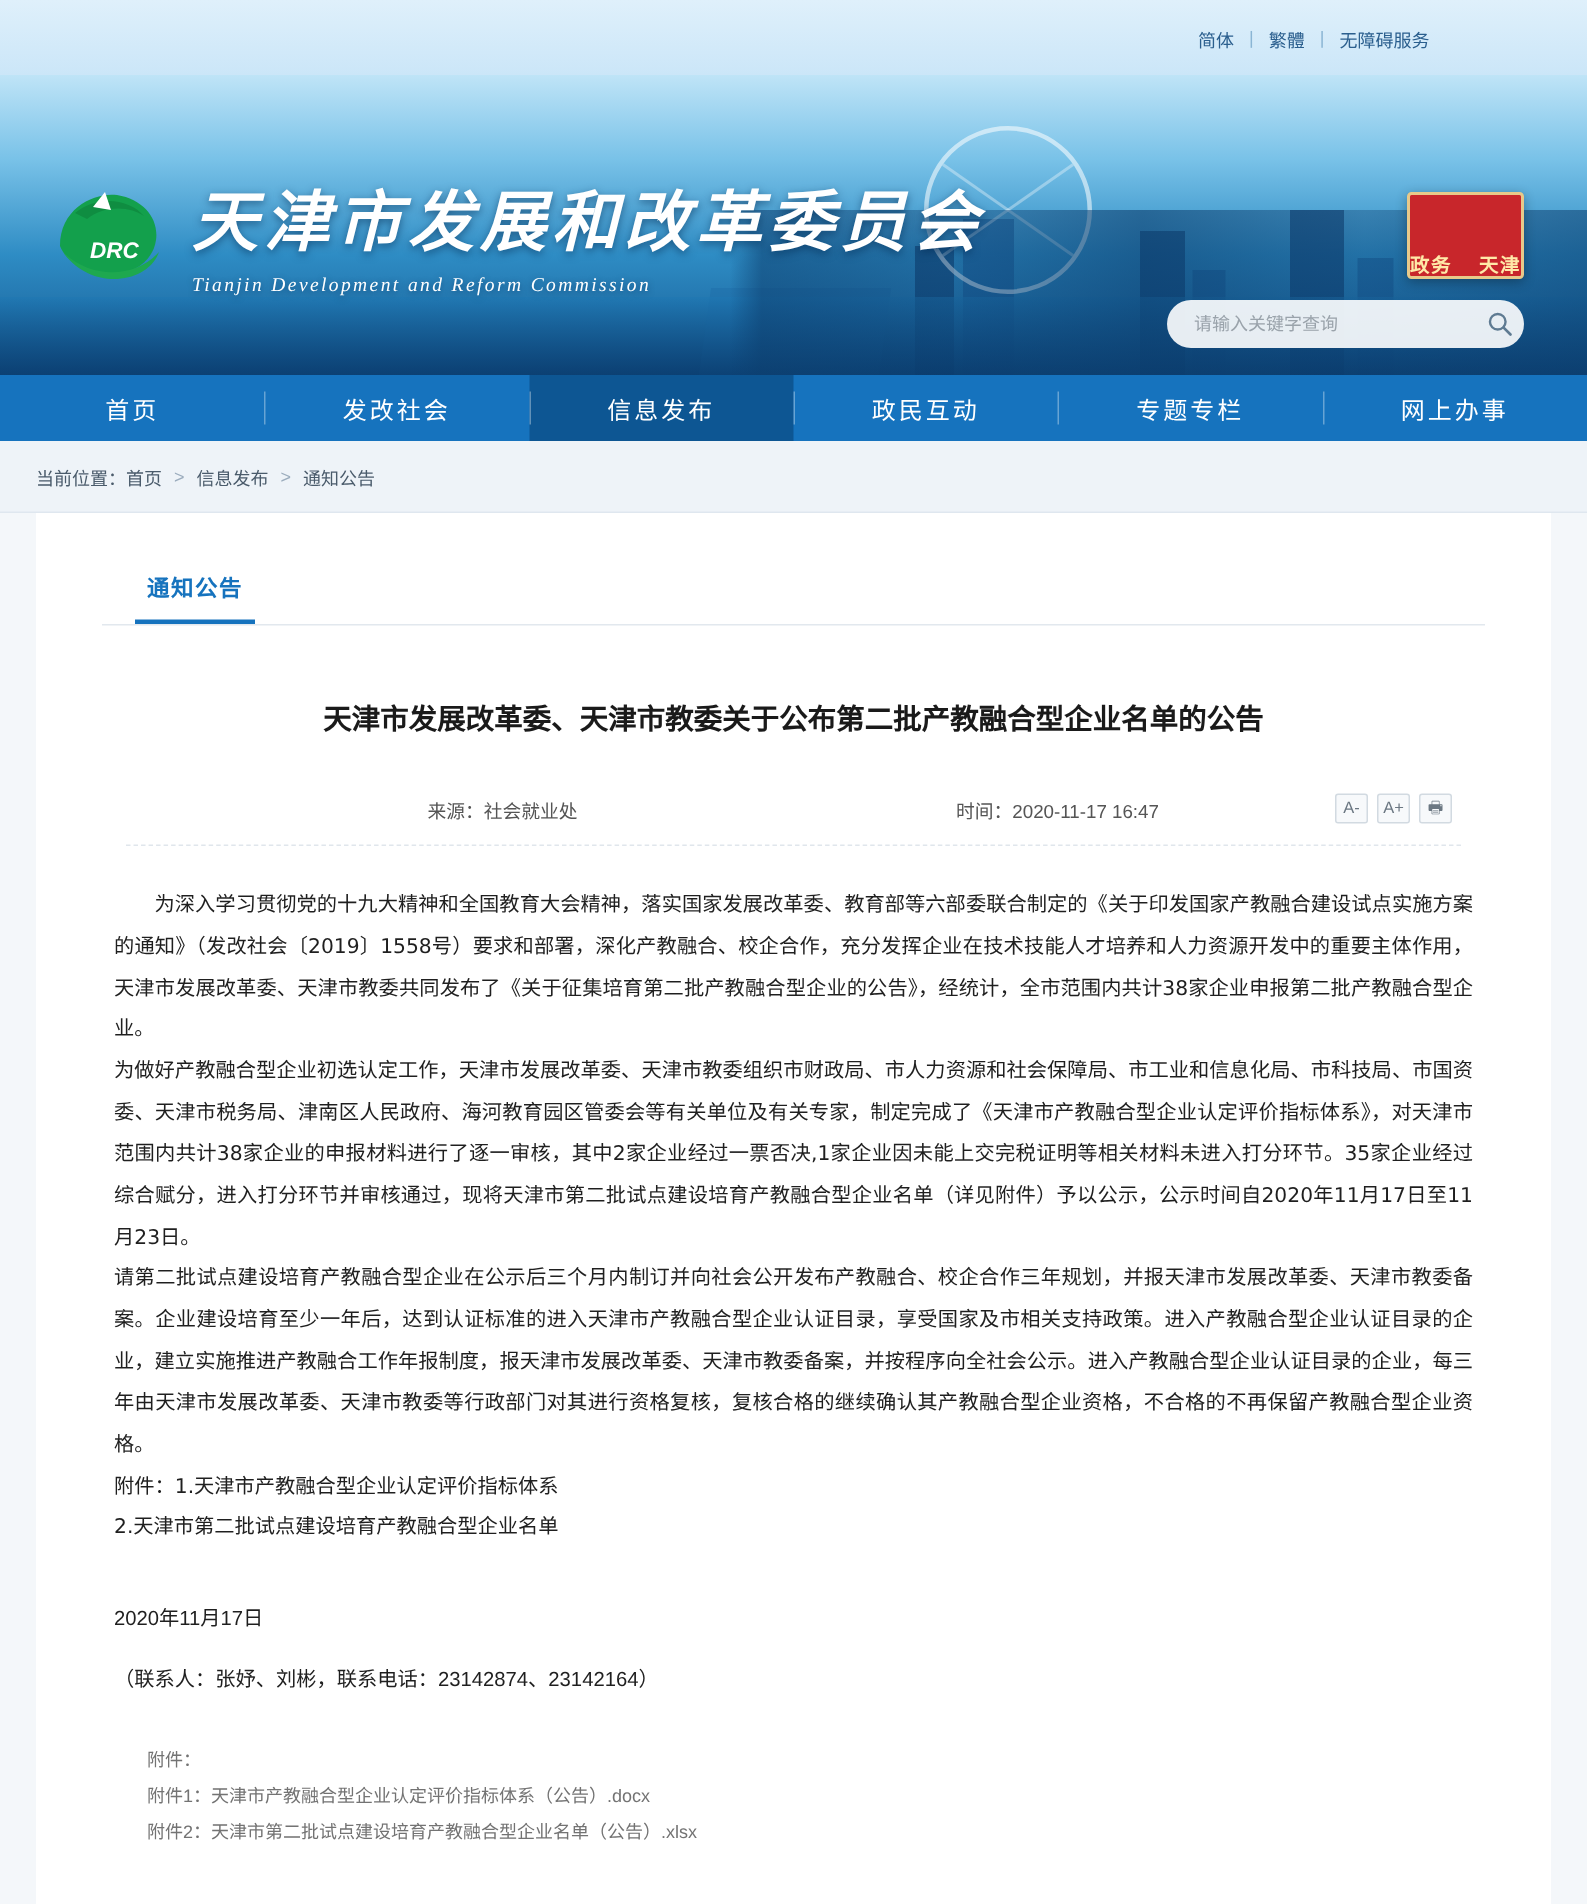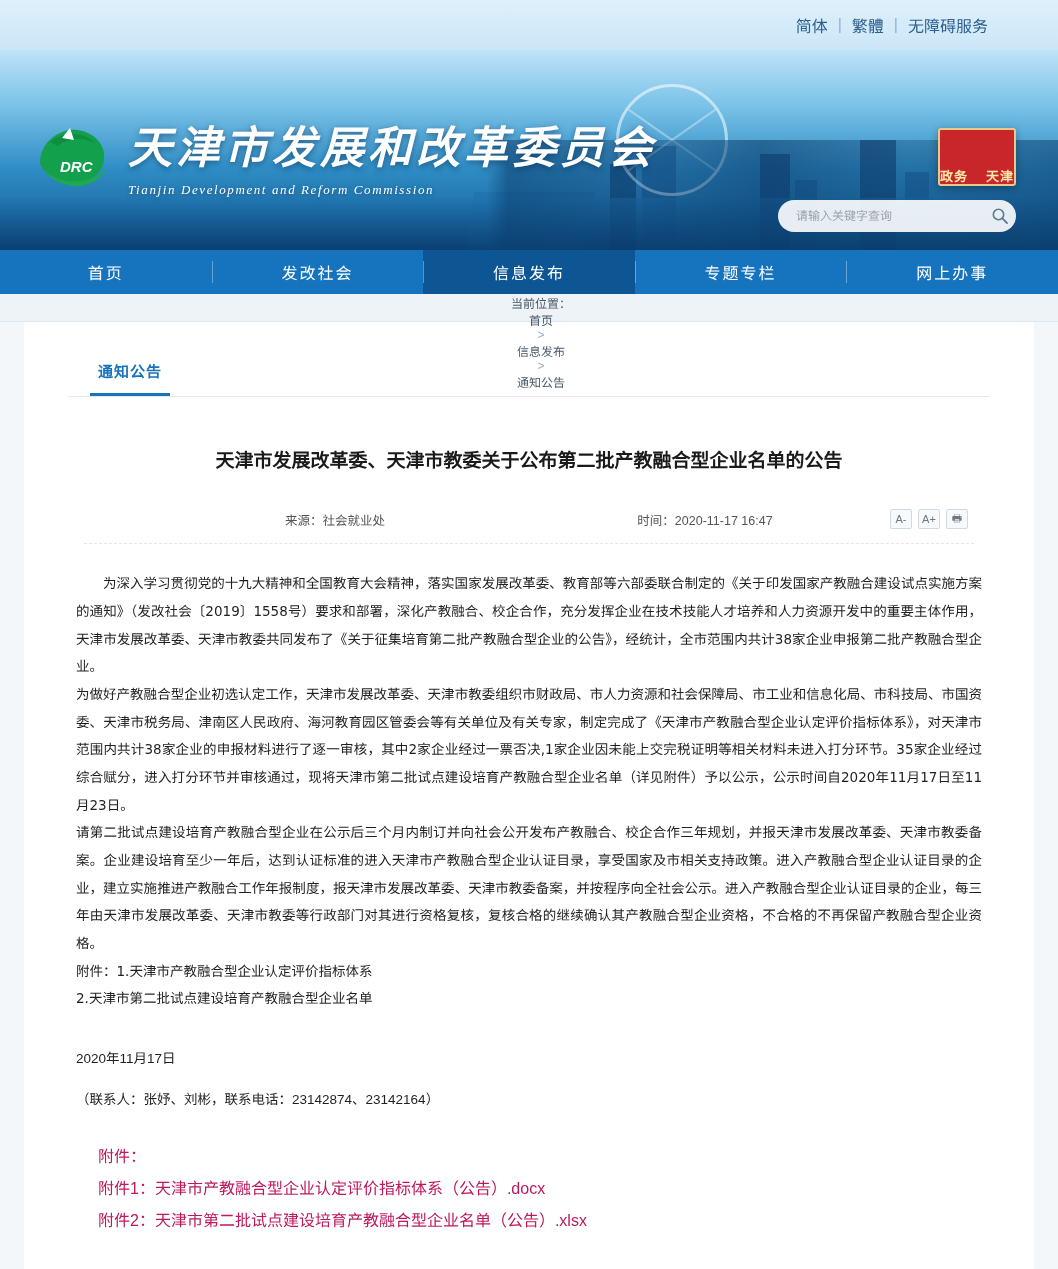--- a/index.html
+++ b/index.html
@@ -9,22 +9,22 @@
     background: #ffffff;
     font-family: "Liberation Sans", "DejaVu Sans", sans-serif;
   }
   .page { width: 1058px; position: relative; overflow: hidden; }
 
   
   .topbar {
     height: 50px;
     background: linear-gradient(180deg, #dff0fb 0%, #cbe6f8 100%);
     display: flex; align-items: center; justify-content: flex-end;
-    padding-right: 60px;
-    font-size: 16px; color: #2b5f8e;
+    padding-right: 95px;
+    font-size: 12px; color: #2b5f8e;
   }
   .topbar a { color: #2b5f8e; text-decoration: none; padding: 0 10px; }
   .topbar .sep { color: #8ab5d4; }
 
   
   .banner {
     position: relative;
     height: 200px;
     background:
       linear-gradient(180deg, rgba(20,90,160,0.15) 0%, rgba(10,60,120,0.05) 45%, rgba(8,40,90,0.35) 100%),
@@ -116,24 +116,23 @@
     position:relative; cursor:pointer; letter-spacing:2px;
   }
   .nav .item + .item:before {
     content:""; position:absolute; left:0; top:11px; bottom:11px;
     width:1px; background: rgba(255,255,255,0.35);
   }
   .nav .item.active { background:#0d5693; }
 
   
   .crumbbar {
-    height:28px; background:#eef3f8; display:flex; align-items:center;
+    height:48px; background:#eef3f8; display:flex; align-items:center;
     padding-left:24px; font-size:12px; color:#4a5b6b;
     border-bottom:1px solid #dfe7ef;
-    flex-direction:column;
   }
   .crumbbar a { color:#4a5b6b; text-decoration:none; }
   .crumbbar .gt { margin:0 8px; color:#9bacbd; }
 
   
   .outer { background:#f4f7fa; padding:0 24px 0; }
   .card {
     background:#fff; margin:0 auto; width:1010px; padding:28px 44px 44px;
     min-height:760px;
   }
@@ -165,21 +164,21 @@
   .body-text {
     font-size:13.5px; color:#1f1f1f; line-height:2.05; text-align:justify;
     padding:0 8px;
     font-family:"DejaVu Sans","Liberation Sans",sans-serif;
   }
   .body-text p { margin:0; }
   .body-text p.indent { text-indent:2em; }
   .gap { height:18px; }
 
   .sign { font-size:13.5px; color:#1f1f1f; line-height:2.05; padding:0 8px; }
-  .attachments { padding:14px 8px 0 30px; font-size:16px; color:#be185d; line-height:2.0; }
+  .attachments { padding:14px 8px 0 30px; font-size:12px; color:#737373; line-height:2.0; }
 
   .share { display:flex; align-items:center; gap:12px; padding:46px 8px 0 22px; }
 </style>
 </head>
 <body>
 
 <div class="page">
 
   <div class="topbar">
     <a href="#">简体</a>
@@ -238,20 +237,23 @@
     <div class="item">
         <span>首页</span>
       </div>
     <div class="item">
         <span>发改社会</span>
       </div>
     <div class="item active">
         <span>信息发布</span>
       </div>
     <div class="item">
+        <span>政民互动</span>
+      </div>
+    <div class="item">
         <span>专题专栏</span>
       </div>
     <div class="item">
         <span>网上办事</span>
       </div>
   </div>
 
   <div class="crumbbar">
     <span>当前位置：</span>
     <a href="#">首页</a>

